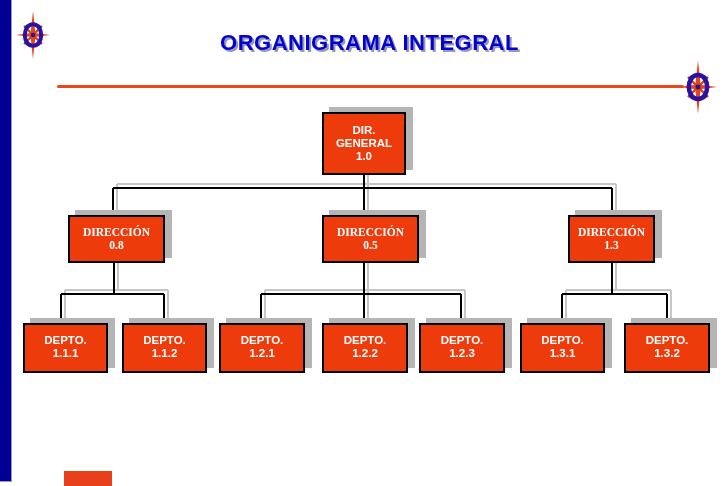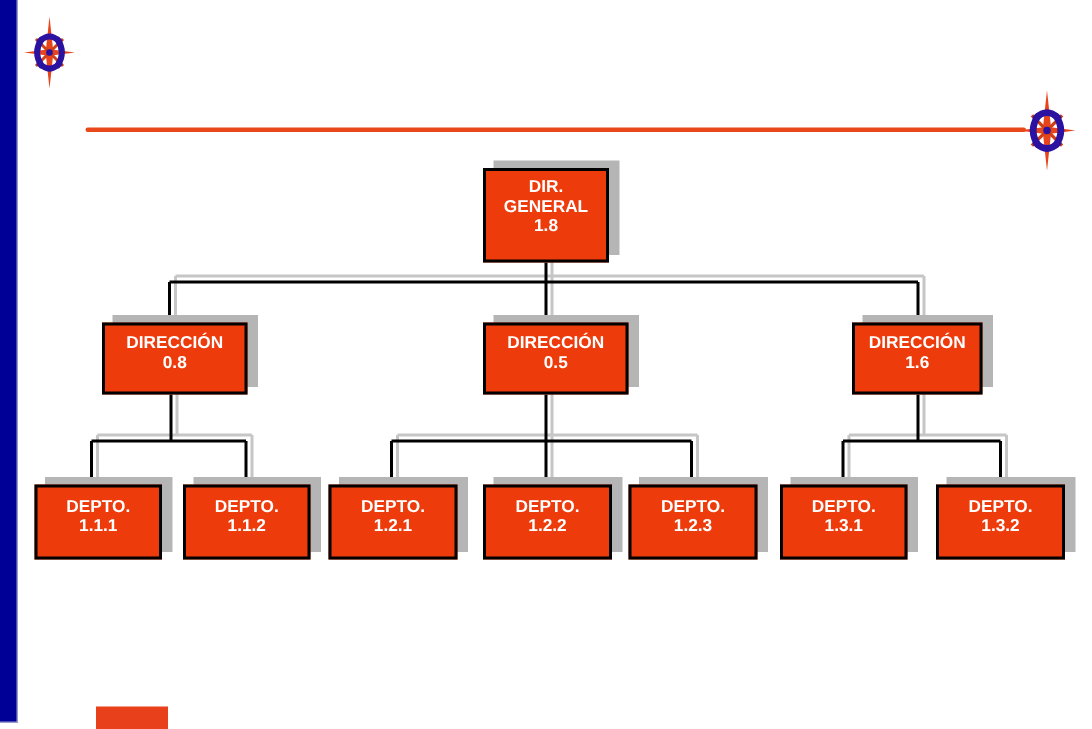--- a/index.html
+++ b/index.html
@@ -20,26 +20,26 @@
     position:absolute;left:57px;top:85px;width:627px;height:3px;
     background:#E8481A;border-radius:2px;
   }
   .compass{position:absolute;}
   .compass-left{left:16px;top:11px;}
   .compass-right{left:679px;top:60px;}
   .connectors{position:absolute;left:0;top:0;pointer-events:none;}
   .node{
     position:absolute;background:#EE3B0C;border:2px solid #000;
     box-shadow:7px -5px 0 #b5b5b5;color:#fff;font-weight:bold;
-    display:flex;flex-direction:column;align-items:center;justify-content:flex-start;
+    display:flex;flex-direction:column;align-items:center;justify-content:center;
     font-size:11.5px;line-height:13px;text-align:center;box-sizing:border-box;
   }
   .root{padding:5px 0 6px;}
   .root .toplines{display:flex;flex-direction:column;}
-  .lvl2{padding:6px 0 7px;}
+  .lvl2{padding:6px 0 7px;font-family:Liberation Serif, serif;}
   .lvl3{padding:7px 0 9px;}
   .footer-bar{
     position:absolute;left:64px;top:471px;width:48px;height:15px;background:#E8401A;
   }
 </style>
 </head>
 <body>
 
 <div class="slide">
 
@@ -64,20 +64,21 @@
     <path d="M8,15 L26,33 M26,15 L8,33" stroke="#D04018" stroke-width="2"></path>
     <g fill="none" stroke="#2B12A0" stroke-width="4" stroke-linecap="round">
       <path d="M11.5,15.5 Q6,24 11.5,32.5"></path>
       <path d="M22.5,15.5 Q28,24 22.5,32.5"></path>
       <path d="M10.5,16.5 Q17,10 23.5,16.5"></path>
       <path d="M10.5,31.5 Q17,38 23.5,31.5"></path>
     </g>
     <circle cx="17" cy="24" r="2.2" fill="#2B12A0"></circle>
   </svg>
 
+  <div class="title">ORGANIGRAMA INTEGRAL</div>
   <div class="rule"></div>
 
   <svg class="connectors" width="728" height="486" viewBox="0 0 728 486">
     <g transform="translate(4,-4)" stroke="#C6C6C6" stroke-width="2" fill="none">
       <path d="M364 175 V188 M113 188 H612 M113 188 V215 M364 188 V215 M612 188 V215
                M114 263 V294 M61 294 H164 M61 294 V323 M164 294 V323
                M364 263 V294 M261 294 H461 M261 294 V323 M364 294 V323 M461 294 V323
                M612 263 V294 M562 294 H667 M562 294 V323 M667 294 V323"></path>
     </g>
     <g stroke="#000000" stroke-width="2" fill="none">
@@ -86,34 +87,34 @@
                M364 263 V294 M261 294 H461 M261 294 V323 M364 294 V323 M461 294 V323
                M612 263 V294 M562 294 H667 M562 294 V323 M667 294 V323"></path>
     </g>
   </svg>
 
   <div class="node root" style="left:322px;top:112px;width:84px;height:63px">
     <span class="toplines">
       <span>DIR.</span>
       <span>GENERAL</span>
     </span>
-    <span>1.8</span>
+    <span>1.0</span>
   </div>
 
   <div class="node lvl2" style="left:68px;top:215px;width:97px;height:48px">
     <span>DIRECCIÓN</span>
     <span>0.8</span>
   </div>
   <div class="node lvl2" style="left:322px;top:215px;width:97px;height:48px">
     <span>DIRECCIÓN</span>
     <span>0.5</span>
   </div>
   <div class="node lvl2" style="left:568px;top:215px;width:87px;height:48px">
     <span>DIRECCIÓN</span>
-    <span>1.6</span>
+    <span>1.3</span>
   </div>
 
   <div class="node lvl3" style="left:23px;top:323px;width:85px;height:50px">
     <span>DEPTO.</span>
     <span>1.1.1</span>
   </div>
   <div class="node lvl3" style="left:122px;top:323px;width:85px;height:50px">
     <span>DEPTO.</span>
     <span>1.1.2</span>
   </div>

